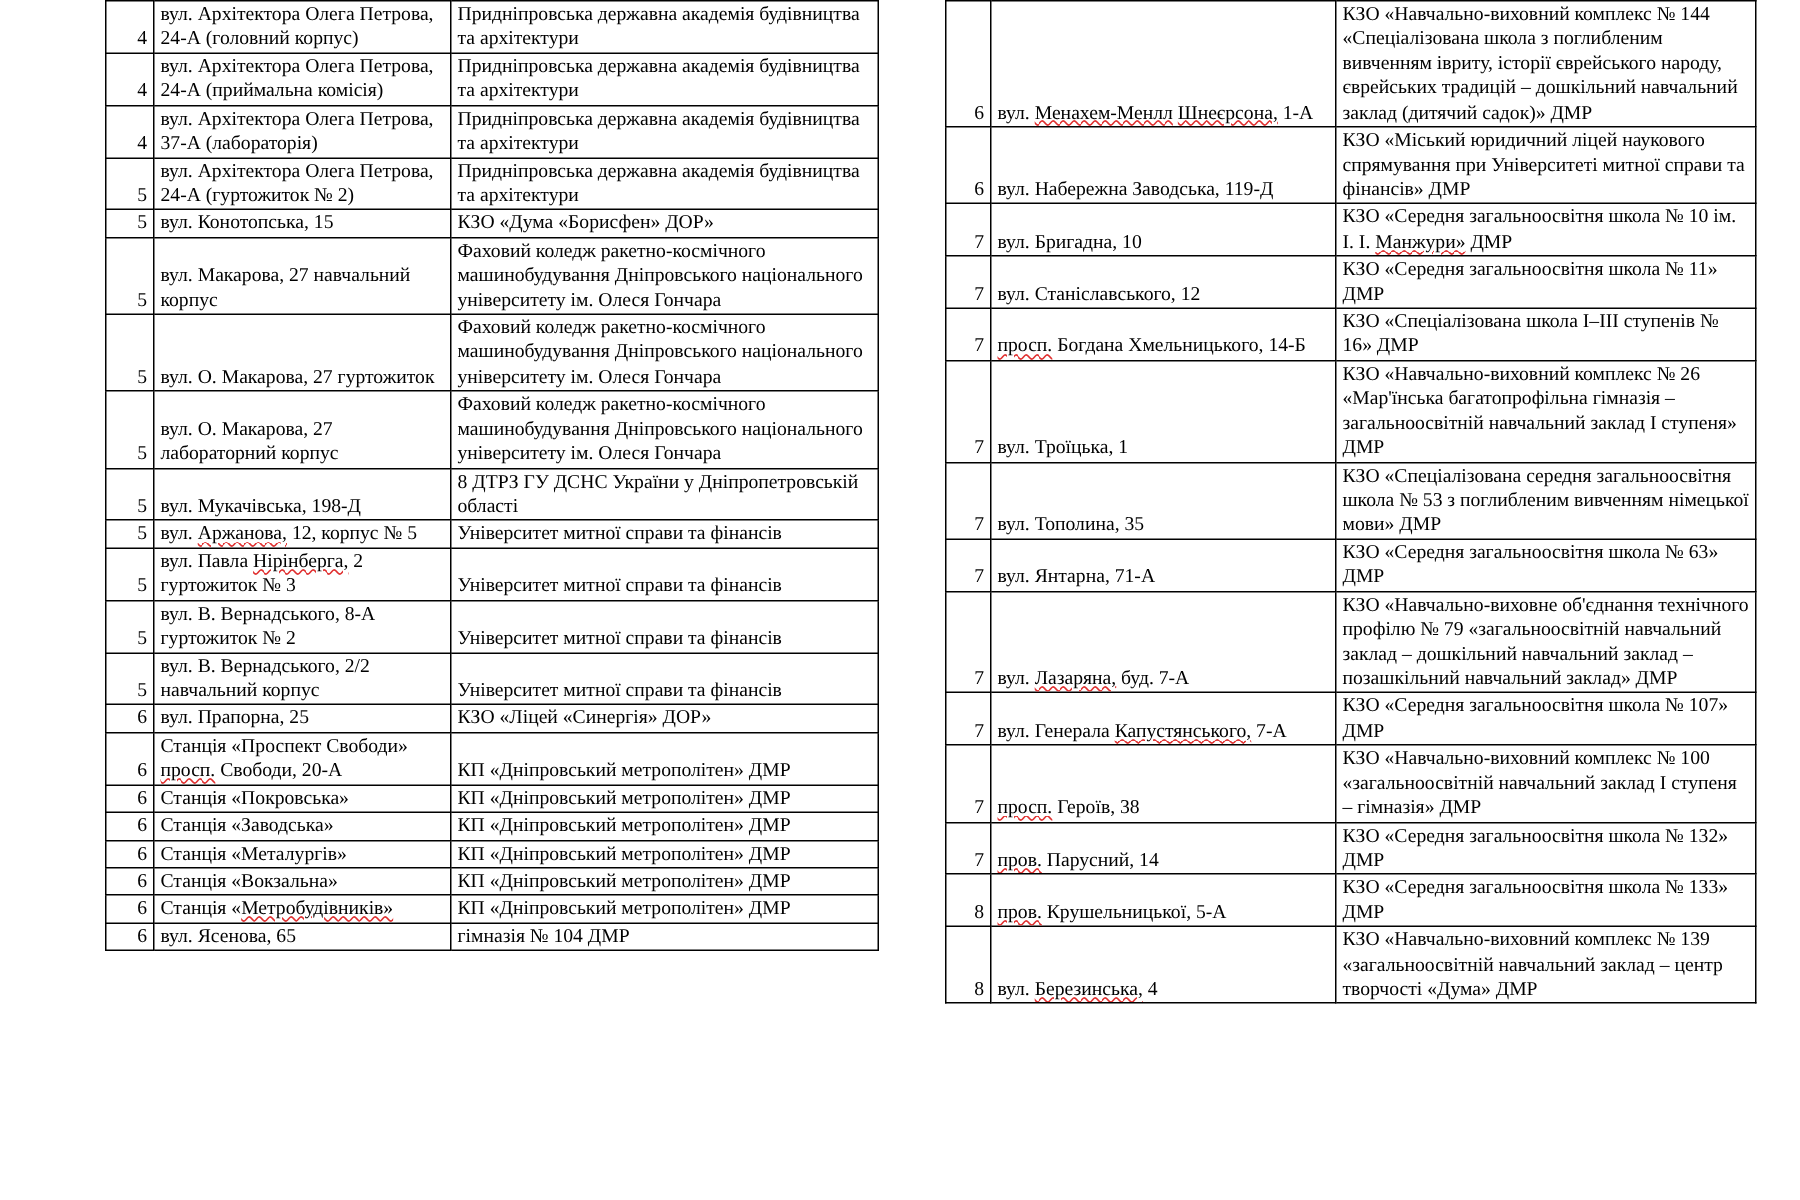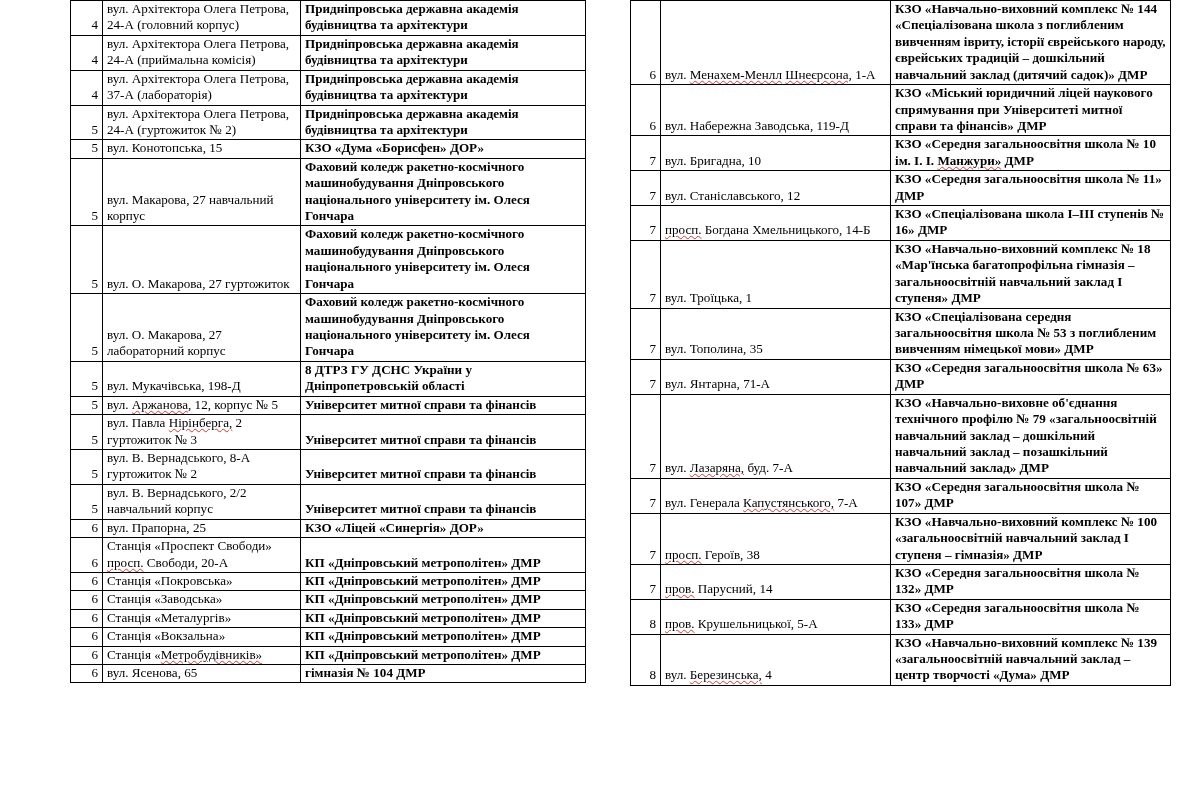--- a/index.html
+++ b/index.html
@@ -41,21 +41,21 @@
     vertical-align: bottom;
     overflow: hidden;
   }
   td.num {
     text-align: right;
     padding-right: 2px;
     vertical-align: top;
     white-space: nowrap;
   }
   td.addr   { vertical-align: bottom; margin-top: 18px; }
-  td.inst   { vertical-align: bottom; font-weight: bold; }
+  td.inst   { vertical-align: bottom; }
 
   
   .left col.c-num  { width: 32px; }
   .left col.c-addr { width: 198px; }
   .left col.c-inst { width: 285px; }
 
   
   .right col.c-num  { width: 30px; }
   .right col.c-addr { width: 230px; }
   .right col.c-inst { width: 280px; }
@@ -220,21 +220,21 @@
             <td class="inst">КЗО «Середня загальноосвітня школа № 11» ДМР</td>
           </tr>
           <tr>
             <td class="num">7</td>
             <td class="addr"><span class="sp">просп.</span> Богдана Хмельницького, 14-Б</td>
             <td class="inst">КЗО «Спеціалізована школа I–III ступенів № 16» ДМР</td>
           </tr>
           <tr>
             <td class="num">7</td>
             <td class="addr">вул. Троїцька, 1</td>
-            <td class="inst">КЗО «Навчально-виховний комплекс № 18 «Мар'їнська багатопрофільна гімназія – загальноосвітній навчальний заклад I ступеня» ДМР</td>
+            <td class="inst">КЗО «Навчально-виховний комплекс № 26 «Мар'їнська багатопрофільна гімназія – загальноосвітній навчальний заклад I ступеня» ДМР</td>
           </tr>
           <tr>
             <td class="num">7</td>
             <td class="addr">вул. Тополина, 35</td>
             <td class="inst">КЗО «Спеціалізована середня загальноосвітня школа № 53 з поглибленим вивченням німецької мови» ДМР</td>
           </tr>
           <tr>
             <td class="num">7</td>
             <td class="addr">вул. Янтарна, 71-А</td>
             <td class="inst">КЗО «Середня загальноосвітня школа № 63» ДМР</td>

